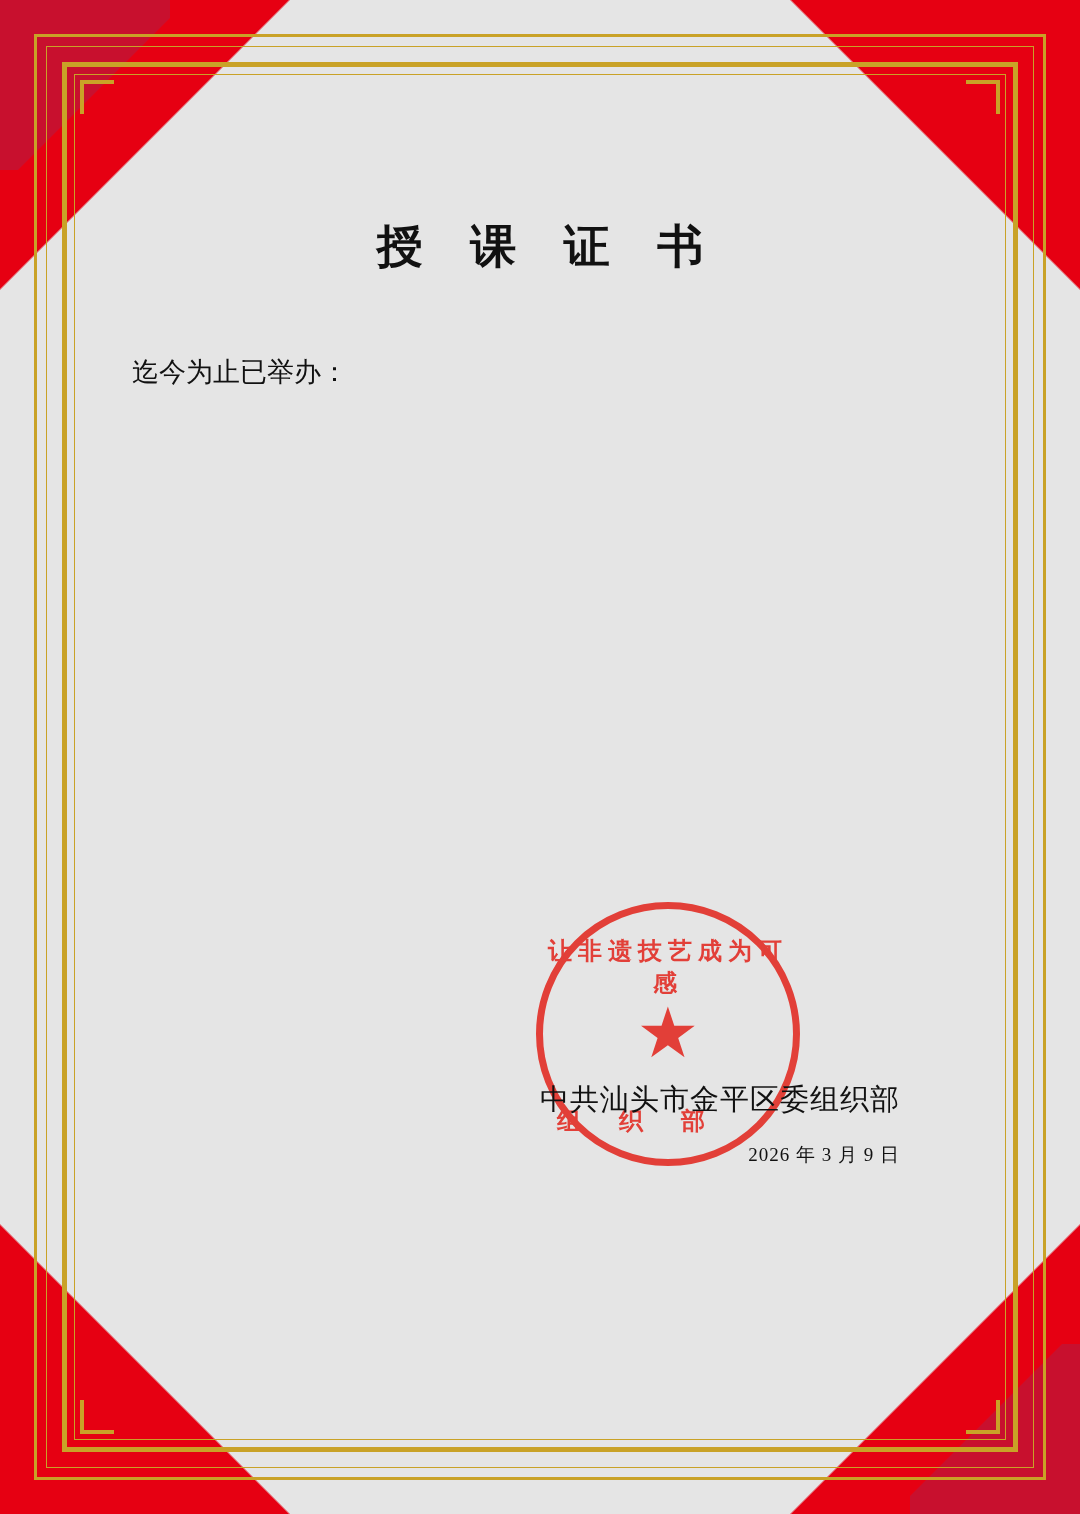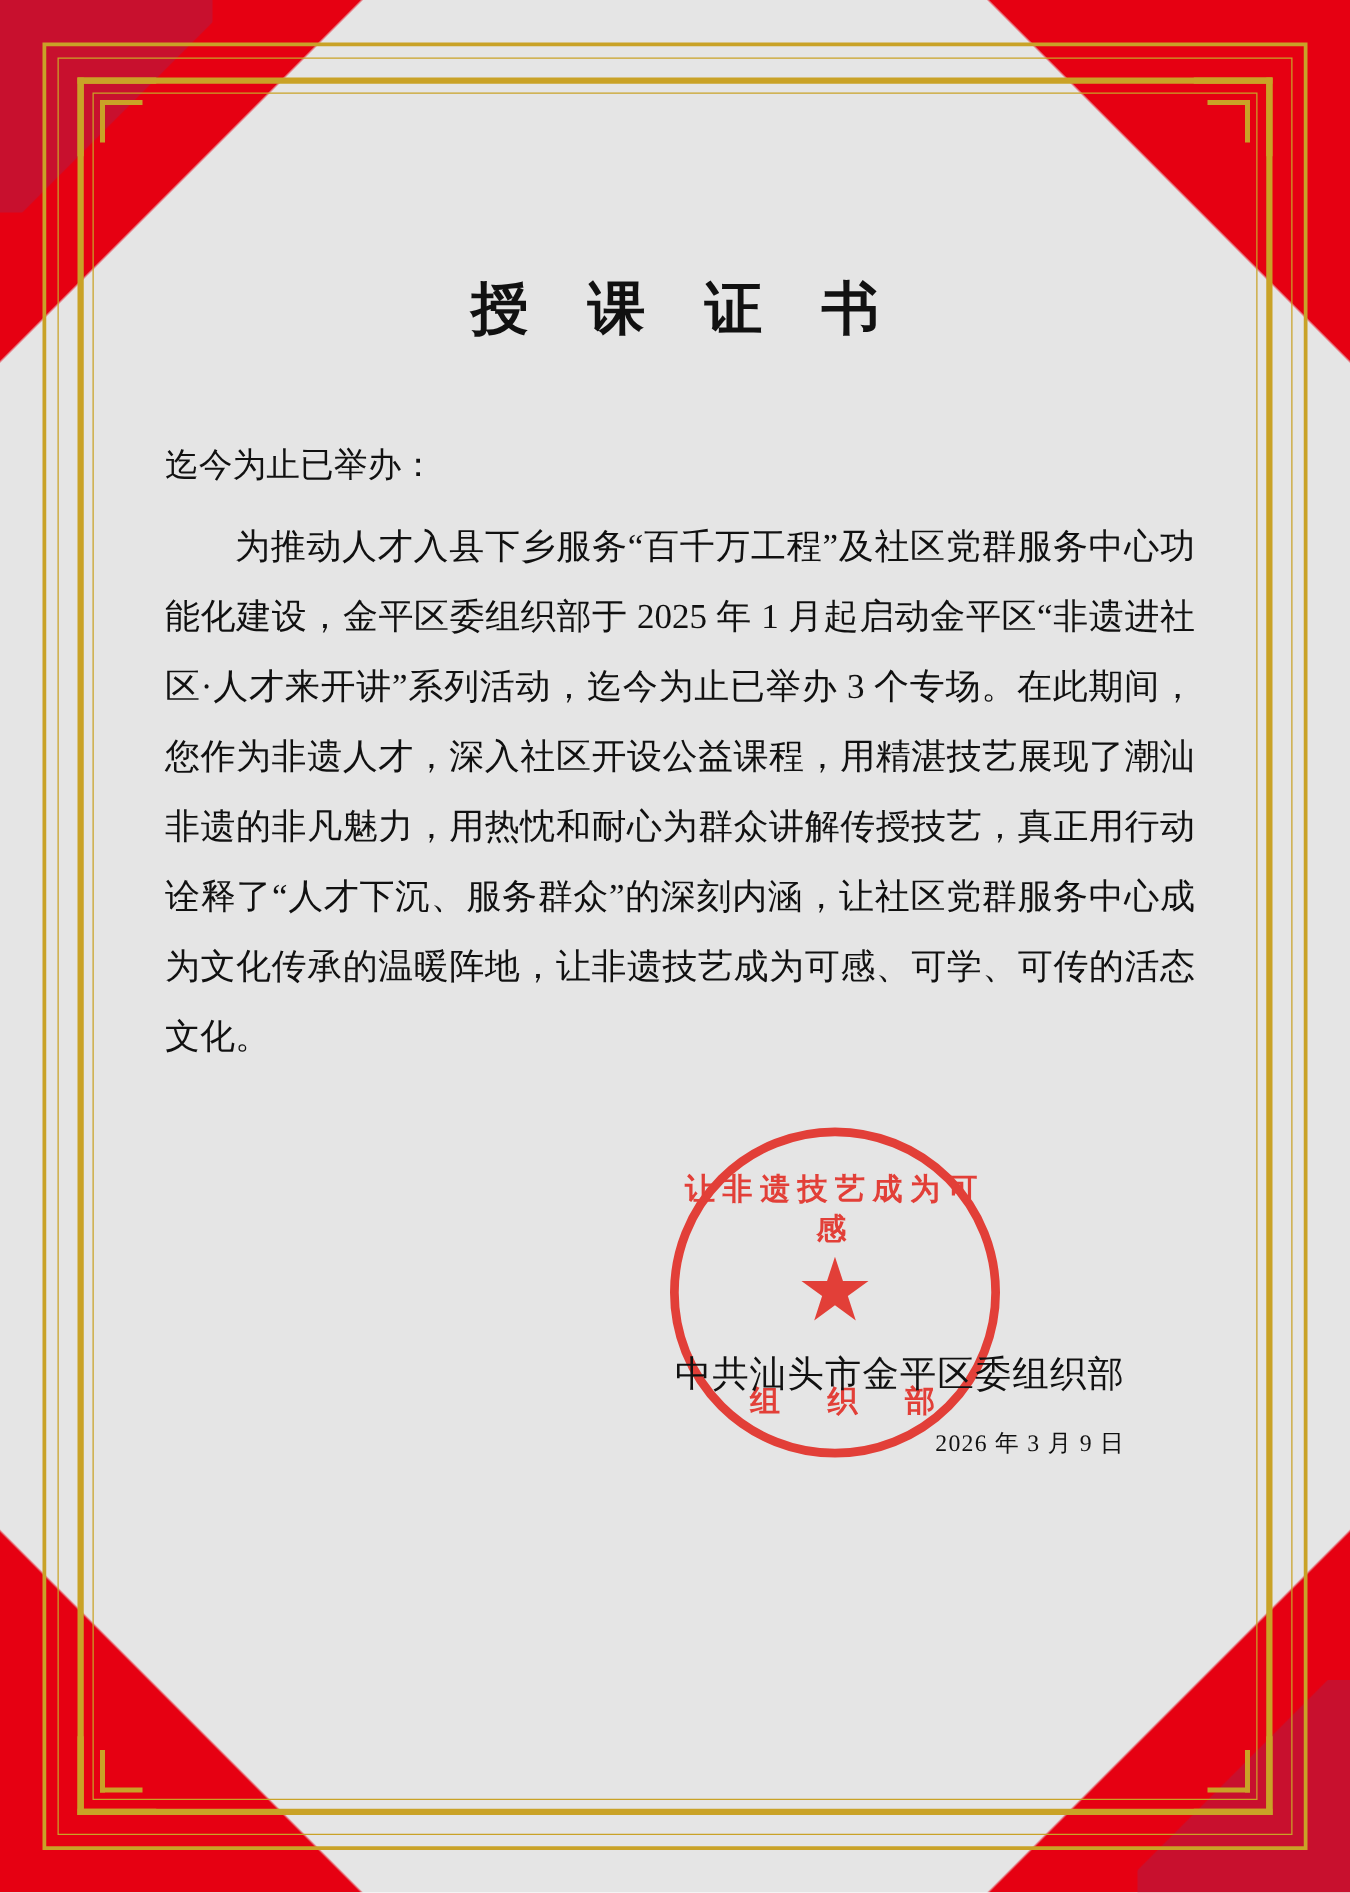--- a/index.html
+++ b/index.html
@@ -176,21 +176,21 @@
     color: #e2231a;
     font-size: 24px;
     letter-spacing: 6px;
     font-weight: bold;
   }
   .seal-arc-bottom {
     position: absolute;
     bottom: 22px;
     left: 0;
     width: 100%;
-    text-align: center;
+    text-align: left;
     color: #e2231a;
     font-size: 24px;
     letter-spacing: 16px;
     font-weight: bold;
     padding-left: 14px;
   }
 </style>
 </head>
 <body>
 
@@ -216,21 +216,20 @@
   <div class="key2 key2-tr"></div>
   <div class="key2 key2-bl"></div>
   <div class="key2 key2-br"></div>
 
   <div class="content">
 
     <div class="title">授 课 证 书</div>
 
     <div class="salutation">迄今为止已举办：</div>
 
-    <div class="body-para">为推动人才入县下乡服务“百千万工程”及社区党群服务中心功能化建设，金平区委组织部于 2025 年 1 月起启动金平区“非遗进社区·人才来开讲”系列活动，迄今为止已举办 3 个专场。在此期间，您作为非遗人才，深入社区开设公益课程，用精湛技艺展现了潮汕非遗的非凡魅力，用热忱和耐心为群众讲解传授技艺，真正用行动诠释了“人才下沉、服务群众”的深刻内涵，让社区党群服务中心成为文化传承的温暖阵地，让非遗技艺成为可感、可学、可传的活态文化。</div>
 
 
     <div class="seal">
       <div class="seal-arc-top">让非遗技艺成为可感</div>
       <div class="seal-star">★</div>
       <div class="seal-arc-bottom">组 织 部</div>
     </div>
 
     <div class="signature">
       <div class="sig-org">中共汕头市金平区委组织部</div>

